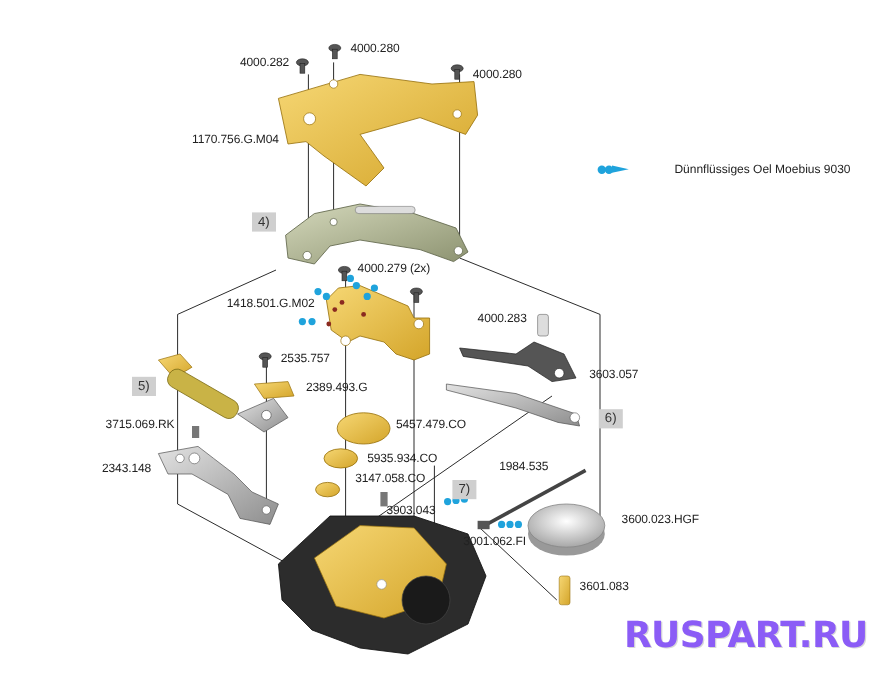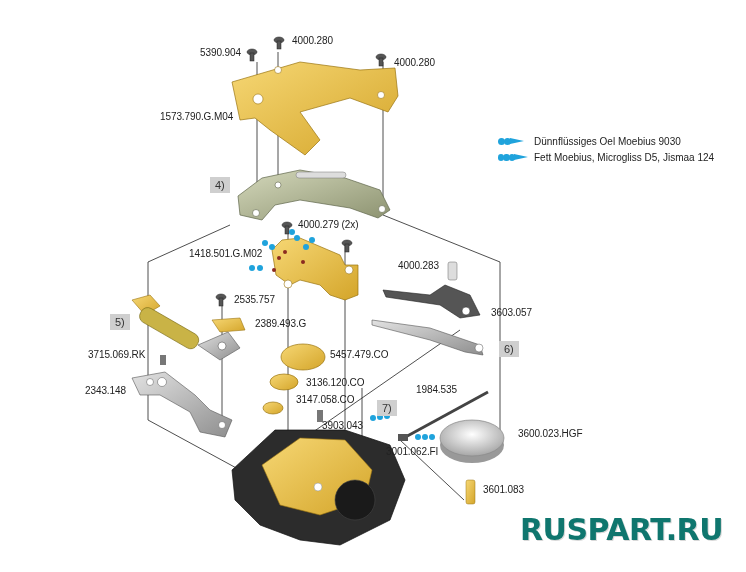--- a/index.html
+++ b/index.html
@@ -4,27 +4,27 @@
 <style>
   html, body { margin: 0; padding: 0; background: #ffffff; }
   body { width: 746px; height: 572px; position: relative; overflow: hidden;
          font-family: "Liberation Sans", sans-serif; }
   #diagram { position: absolute; left: 0; top: 0; }
   .lbl { position: absolute; font-size: 10px; color: #222; white-space: nowrap;
          font-family: Liberation Sans, sans-serif; letter-spacing: -0.1px; }
   .box { position: absolute; background: #cfcfcf; color: #333; font-size: 11px;
          padding: 2px 5px; font-family: "Liberation Sans", sans-serif; }
   .legend { position: absolute; left: 498px; top: 133px; }
-  .legend-row { display: flex; align-items: center; height: 16px; }
+  .legend-row { display: flex; align-items: center; height: 16px; gap: 28px; }
   .legend-text { font-size: 10px; color: #222; margin-left: 6px; font-family: "Liberation Sans", sans-serif; }
   .drop { display: inline-block; width: 7px; height: 7px; border-radius: 50%; background: #1fa3dc; margin-right: -1px; }
   .drop-tail { display: inline-block; width: 0; height: 0; border-top: 3px solid transparent;
                border-bottom: 3px solid transparent; border-left: 14px solid #1fa3dc; }
   .watermark { position: absolute; left: 520px; top: 512px; font-size: 30px; font-weight: bold;
-               color: #0f766e; font-family: "DejaVu Sans", sans-serif; letter-spacing: -0.5px;
+               color: #8b5cf6; font-family: "DejaVu Sans", sans-serif; letter-spacing: -0.5px;
                text-shadow: 1px 1px 0 #d8d8d8; }
 </style>
 </head>
 <body>
 
 <svg id="diagram" width="746" height="572" viewBox="0 0 746 572">
   <defs>
     <linearGradient id="gGold" x1="0" y1="0" x2="1" y2="1">
       <stop offset="0" stop-color="#f6d774"></stop>
         <stop offset="1" stop-color="#d4a52a"></stop>
@@ -163,32 +163,32 @@
   </g>
 
   <g>
     <path d="M232,470 L275,430 L345,430 L390,445 L405,480 L390,520 L340,545 L300,540 L260,525 L235,500 Z" fill="#2c2c2c" stroke="#111" stroke-width="0.7"></path>
     <path d="M262,465 L300,438 L345,440 L372,470 L365,500 L320,515 L280,505 Z" fill="url(#gGold)" stroke="#9a7410" stroke-width="0.6"></path>
     <circle cx="355" cy="500" r="20" fill="#1a1a1a" stroke="#444" stroke-width="0.6"></circle>
     <circle cx="318" cy="487" r="4" fill="#fff" stroke="#888" stroke-width="0.5"></circle>
   </g>
 </svg>
 
-<div class="lbl" style="left:200px;top:47px">5390.904</div>
+<div class="lbl" style="left:200px;top:47px">4000.282</div>
 <div class="lbl" style="left:292px;top:35px">4000.280</div>
 <div class="lbl" style="left:394px;top:57px">4000.280</div>
-<div class="lbl" style="left:160px;top:111px">1573.790.G.M04</div>
+<div class="lbl" style="left:160px;top:111px">1170.756.G.M04</div>
 <div class="lbl" style="left:298px;top:219px">4000.279 (2x)</div>
 <div class="lbl" style="left:189px;top:248px">1418.501.G.M02</div>
 <div class="lbl" style="left:234px;top:294px">2535.757</div>
 <div class="lbl" style="left:255px;top:318px">2389.493.G</div>
 <div class="lbl" style="left:88px;top:349px">3715.069.RK</div>
 <div class="lbl" style="left:85px;top:385px">2343.148</div>
 <div class="lbl" style="left:330px;top:349px">5457.479.CO</div>
-<div class="lbl" style="left:306px;top:377px">3136.120.CO</div>
+<div class="lbl" style="left:306px;top:377px">5935.934.CO</div>
 <div class="lbl" style="left:296px;top:394px">3147.058.CO</div>
 <div class="lbl" style="left:322px;top:420px">3903.043</div>
 <div class="lbl" style="left:398px;top:260px">4000.283</div>
 <div class="lbl" style="left:491px;top:307px">3603.057</div>
 <div class="lbl" style="left:416px;top:384px">1984.535</div>
 <div class="lbl" style="left:386px;top:446px">3001.062.FI</div>
 <div class="lbl" style="left:518px;top:428px">3600.023.HGF</div>
 <div class="lbl" style="left:483px;top:484px">3601.083</div>
 
 <div class="box" style="left:210px;top:177px">4)</div>
@@ -198,24 +198,15 @@
 
 <div class="legend">
   <div class="legend-row">
     <span style="display:inline-flex;align-items:center;width:30px">
       <span class="drop"></span>
         <span class="drop"></span>
         <span class="drop-tail"></span>
     </span>
     <span class="legend-text">Dünnflüssiges Oel Moebius 9030</span>
   </div>
-  <div class="legend-row">
-    <span style="display:inline-flex;align-items:center;width:30px">
-      <span class="drop"></span>
-        <span class="drop"></span>
-        <span class="drop"></span>
-        <span class="drop-tail"></span>
-    </span>
-    <span class="legend-text">Fett Moebius, Microgliss D5, Jismaa 124</span>
-  </div>
 </div>
 
 <div class="watermark">RUSPART.RU</div>
 
 </body></html>

